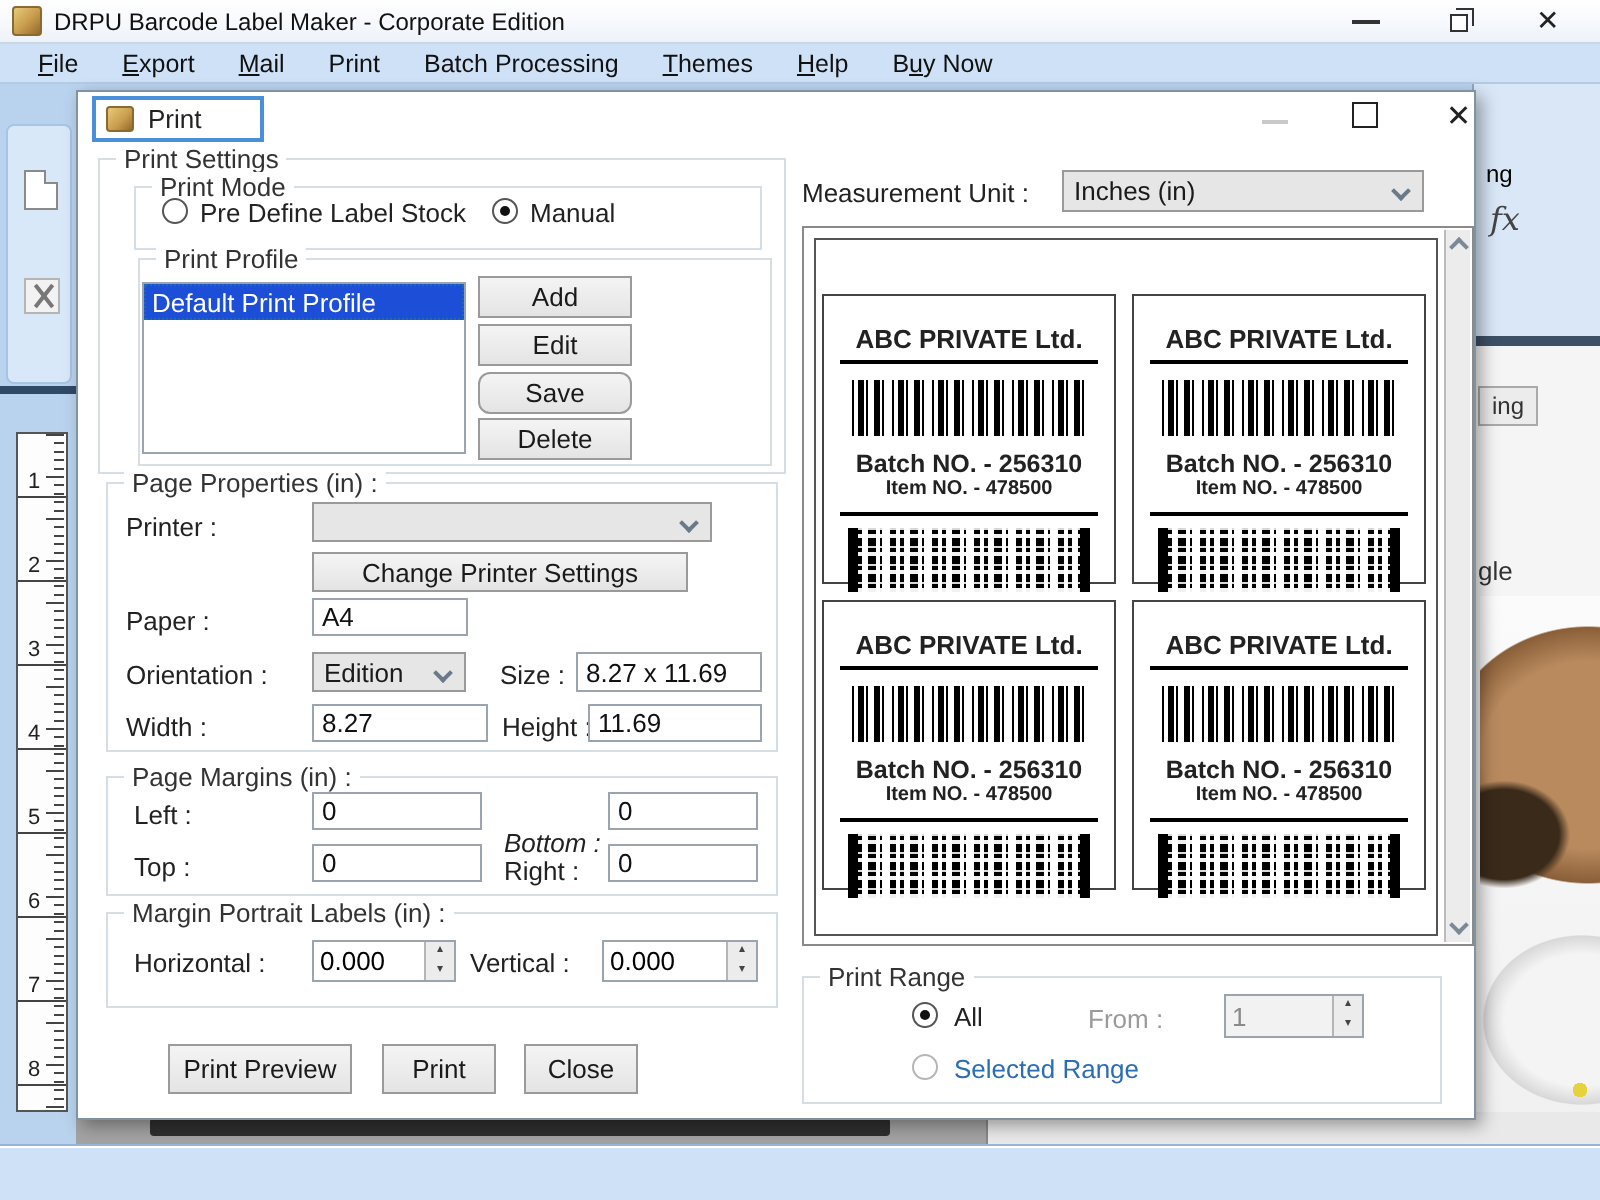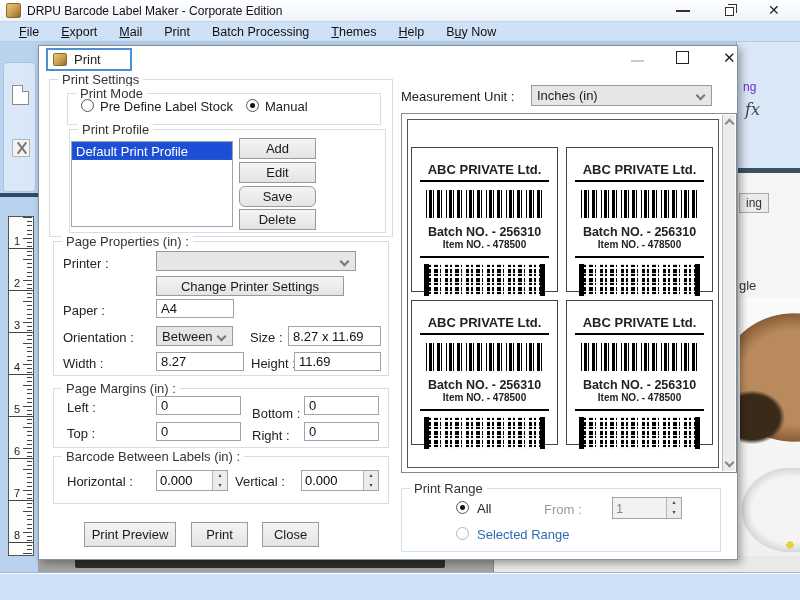--- a/index.html
+++ b/index.html
@@ -38,21 +38,21 @@
   #ruler{left:8px;top:174px;width:26px;height:340px;background:#fdfdfd;border:1px solid #555;font-size:11px;color:#222;}
   .ruler-minor{position:absolute;right:1px;top:0;width:5px;height:100%;
     background:repeating-linear-gradient(180deg,#444 0 1px,transparent 1px 4.2px);}
   .ruler-mid{position:absolute;right:1px;top:0;width:9px;height:100%;
     background:repeating-linear-gradient(180deg,#444 0 1px,transparent 1px 21px);}
   .ruler-major{position:absolute;left:0;top:0;width:100%;height:100%;
     background:repeating-linear-gradient(180deg,transparent 0 31px,#444 31px 32px,transparent 32px 42px);}
   .ruler-num{position:absolute;left:3px;width:10px;text-align:center;}
 
   #right-top-panel{left:736px;top:0px;width:64px;height:126px;background:#d9e7f7;border-left:1px solid #8fa8c5;}
-  #partial-ng{left:6px;top:38px;font-size:12px;color:#6d28d9;position:absolute;}
+  #partial-ng{left:6px;top:38px;font-size:12px;color:#000000;position:absolute;}
   #fx-icon{left:8px;top:58px;position:absolute;font-family:"DejaVu Serif","Liberation Serif",serif;
     font-style:italic;font-size:16px;color:#444;}
   #dark-band-right{left:736px;top:126px;width:64px;height:5px;background:#3d5166;}
   #right-panel{left:736px;top:131px;width:64px;height:427px;background:#f5f5f5;border-left:1px solid #999;}
   #partial-tab{position:absolute;left:2px;top:20px;width:30px;height:20px;background:#ececec;
     border:1px solid #aaa;font-size:12px;color:#333;text-align:center;line-height:18px;}
   #partial-gle{position:absolute;left:2px;top:105px;font-size:13px;color:#333;}
   #photo{position:absolute;left:3px;top:125px;width:60px;height:265px;background:
     radial-gradient(circle 6px at 50px 247px,#e6d23c 0 60%,transparent 61%),
     radial-gradient(ellipse 70px 60px at 85% 80%,#f4f4f4 0 55%,#d8d8d8 70%,transparent 71%),
@@ -228,21 +228,21 @@
   <div class="dropdown abs" style="left:117px;top:205px;width:200px;height:20px;">
     <span class="chev"></span>
   </div>
   <div class="btn abs" style="left:117px;top:230px;width:188px;height:20px;">Change Printer Settings</div>
   <span class="lbl abs" style="left:24px;top:257px;">Paper :</span>
   <div class="abs" style="left:117px;top:253px;width:78px;height:19px;">
     <input class="txt" value="A4" style="">
   </div>
   <span class="lbl abs" style="left:24px;top:284px;">Orientation :</span>
   <div class="dropdown abs" style="left:117px;top:280px;width:77px;height:20px;">
-    <span>Between</span>
+    <span>Edition</span>
     <span class="chev"></span>
   </div>
   <span class="lbl abs" style="left:211px;top:284px;">Size :</span>
   <div class="abs" style="left:249px;top:280px;width:93px;height:20px;">
     <input class="txt" value="8.27 x 11.69" style="">
   </div>
   <span class="lbl abs" style="left:24px;top:310px;">Width :</span>
   <div class="abs" style="left:117px;top:306px;width:88px;height:19px;">
     <input class="txt" value="8.27" style="">
   </div>
@@ -259,27 +259,27 @@
     <input class="txt" value="0" style="">
   </div>
   <span class="lbl abs" style="left:213px;top:354px;margin-top:28px;">Right :</span>
   <div class="abs" style="left:265px;top:350px;width:75px;height:19px;">
     <input class="txt" value="0" style="">
   </div>
   <span class="lbl abs" style="left:28px;top:380px;">Top :</span>
   <div class="abs" style="left:117px;top:376px;width:85px;height:19px;">
     <input class="txt" value="0" style="">
   </div>
-  <span class="lbl abs" style="left:213px;top:360px;">Bottom :</span>
+  <span class="lbl abs" style="left:213px;top:368px;font-style:italic;">Bottom :</span>
   <div class="abs" style="left:265px;top:376px;width:75px;height:19px;">
     <input class="txt" value="0" style="">
   </div>
 
   <div class="groupbox abs" style="left:14px;top:410px;width:336px;height:48px;">
-    <span class="legend">Barcode Between Labels (in) :</span>
+    <span class="legend">Margin Portrait Labels (in) :</span>
   </div>
   <span class="lbl abs" style="left:28px;top:428px;">Horizontal :</span>
   <div class="spin abs" style="left:117px;top:424px;width:72px;height:21px;">
     <input value="0.000" style="">
     <span class="arrows">
         <span>▴</span>
         <span>▾</span>
       </span>
   </div>
   <span class="lbl abs" style="left:196px;top:428px;">Vertical :</span>

